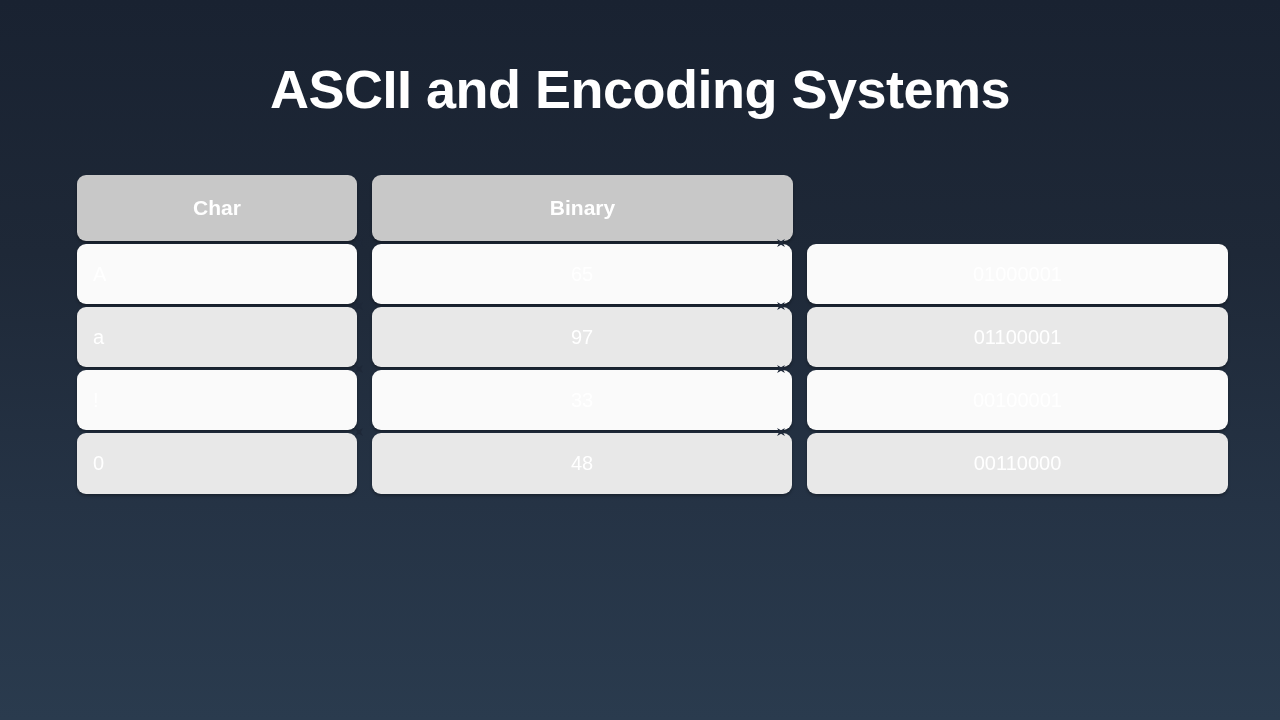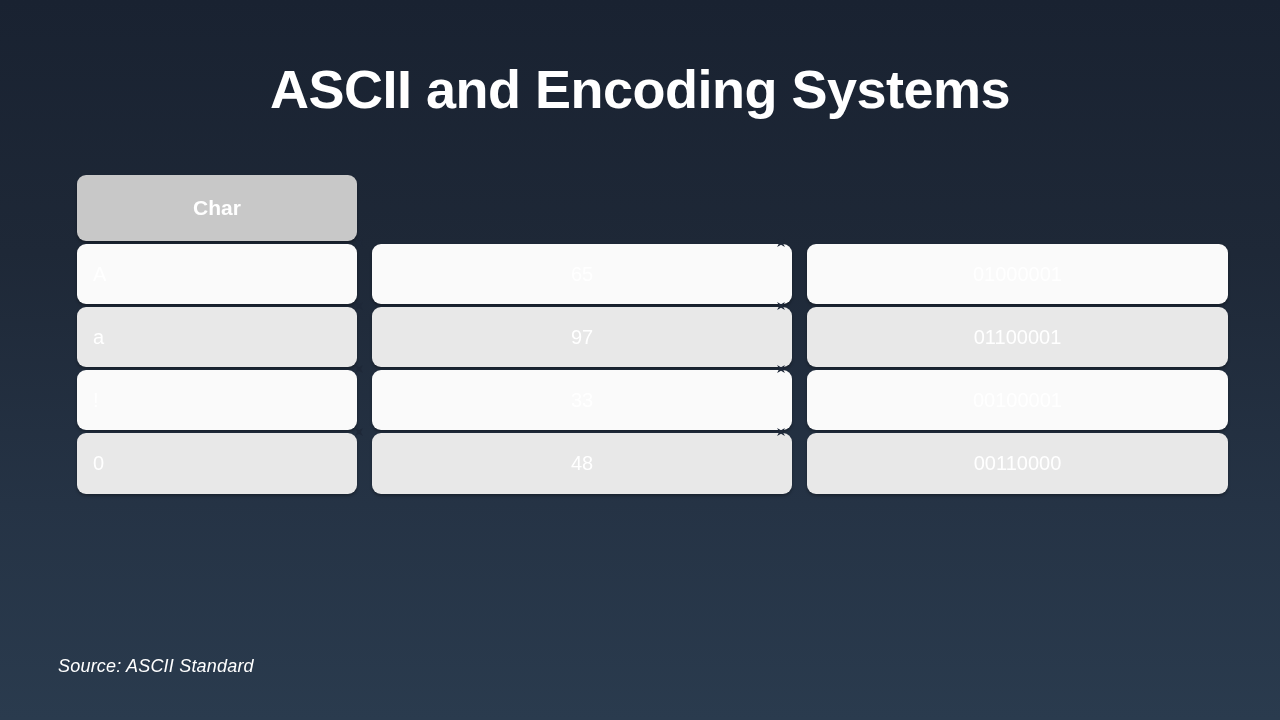--- a/index.html
+++ b/index.html
@@ -116,20 +116,21 @@
 
 <div class="slide">
 
   <h1 class="slide-title">ASCII and Encoding Systems</h1>
 
   <div class="table-wrap">
     <div class="table">
 
       <div class="row row-header">
         <div class="cell col-char">Char</div>
+        <div class="cell col-binary">Binary</div>
       </div>
 
       <div class="row row-odd">
         <div class="cell col-char">A</div>
         <div class="cell col-decimal">65</div>
         <div class="cell col-binary">01000001</div>
       </div>
 
       <div class="row row-even">
         <div class="cell col-char">a</div>
@@ -156,15 +157,14 @@
         <div class="diamond" style="left: 703.5px; top: 67.5px;"></div>
         <div class="diamond" style="left: 281.5px; top: 130.5px;"></div>
         <div class="diamond" style="left: 703.5px; top: 130.5px;"></div>
         <div class="diamond" style="left: 281.5px; top: 193.5px;"></div>
         <div class="diamond" style="left: 703.5px; top: 193.5px;"></div>
         <div class="diamond" style="left: 281.5px; top: 256.5px;"></div>
         <div class="diamond" style="left: 703.5px; top: 256.5px;"></div>
       </div>
   </div>
 
-  <div class="footer-source">Source: ASCII Standard</div>
 
 </div>
 
 </body></html>

